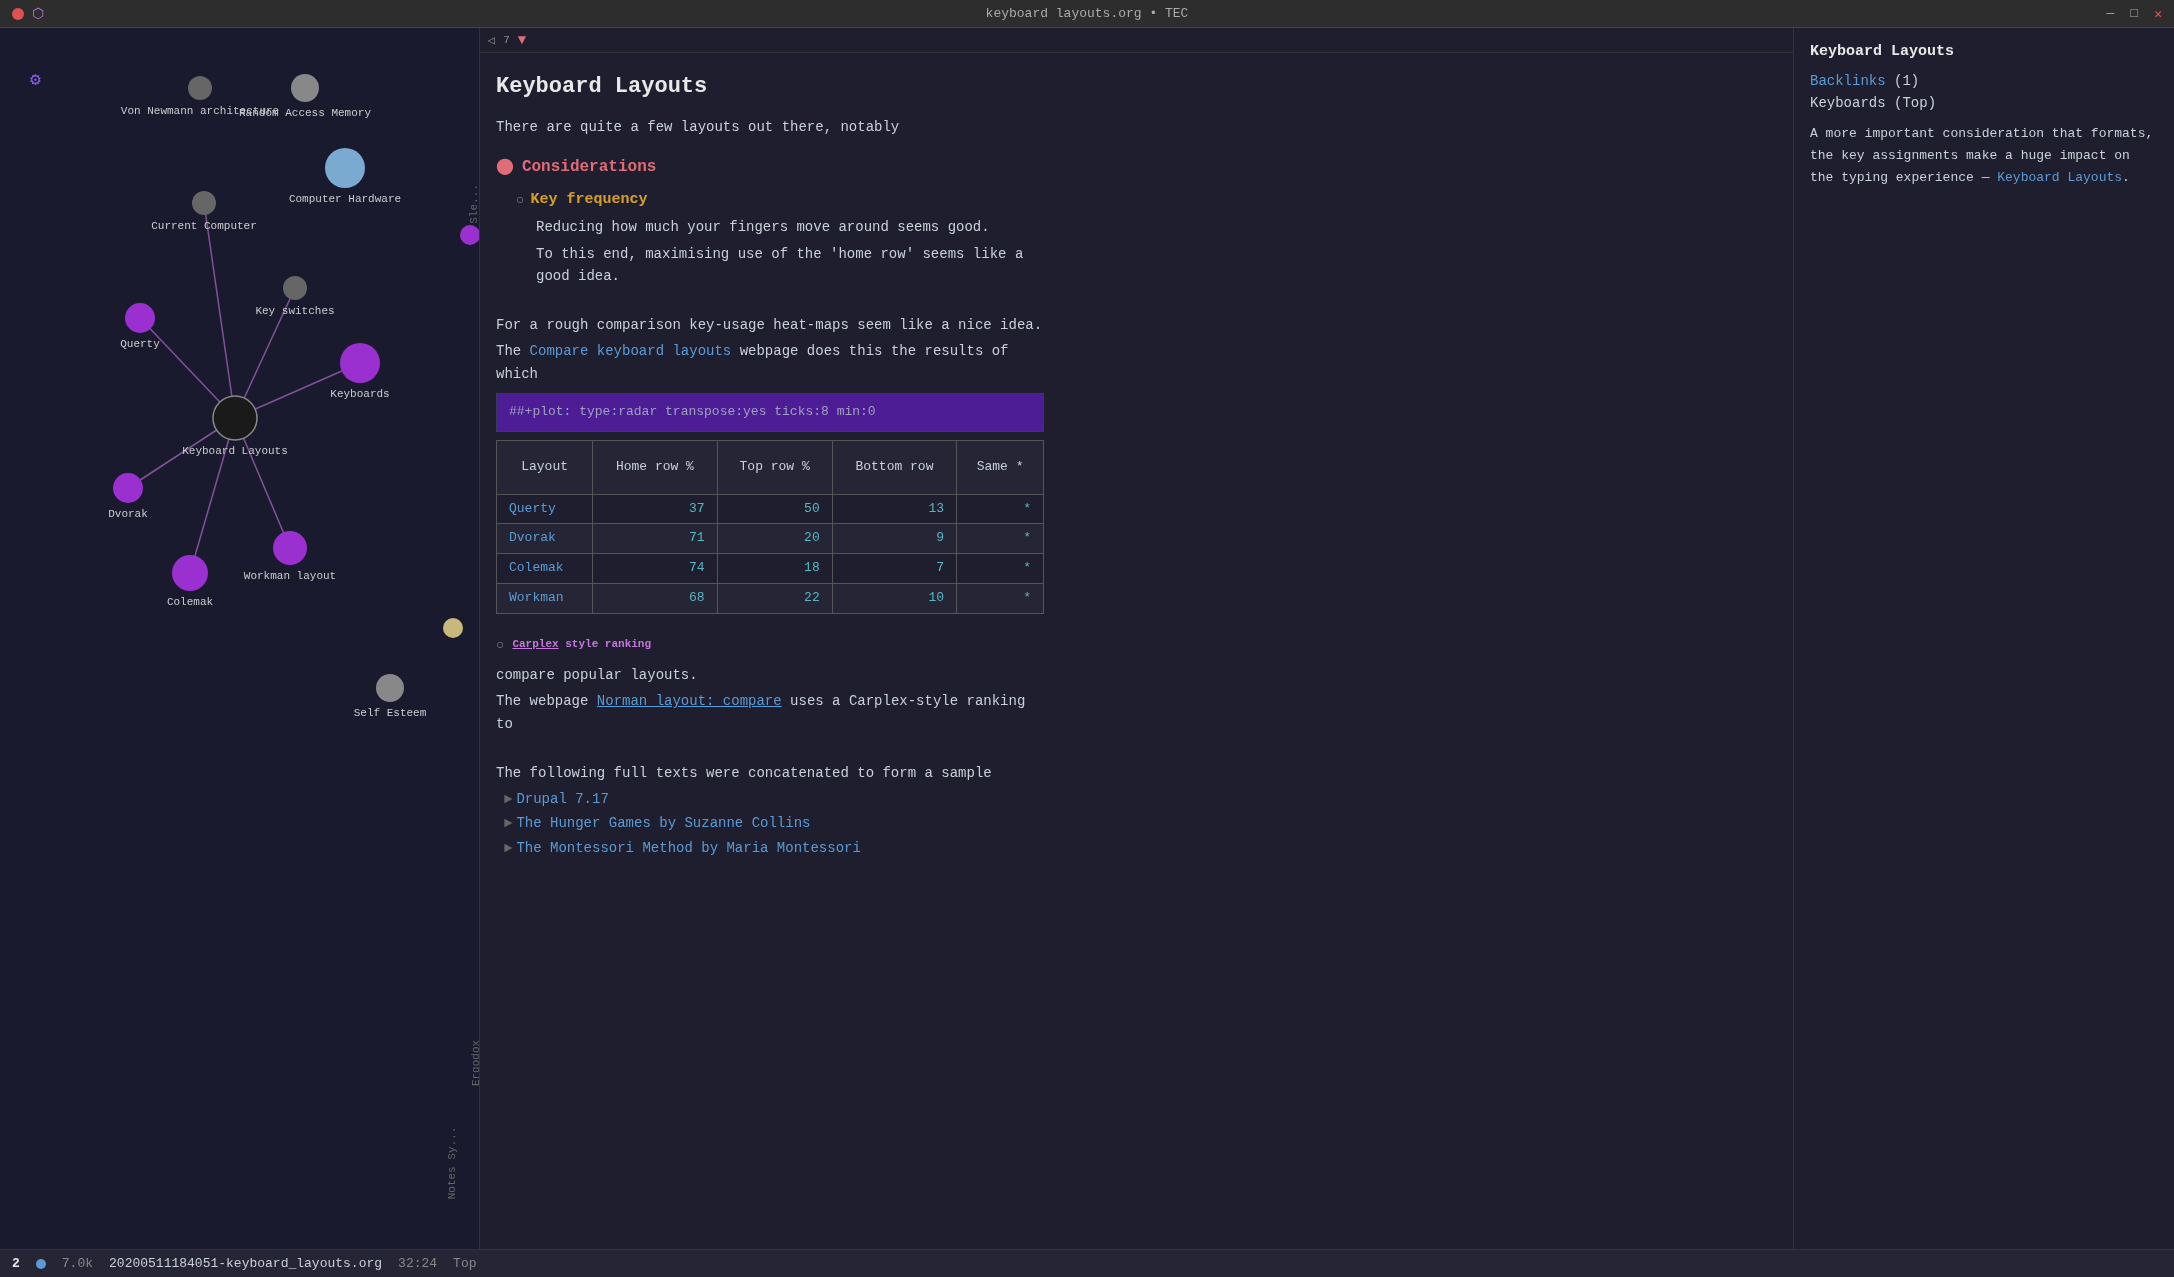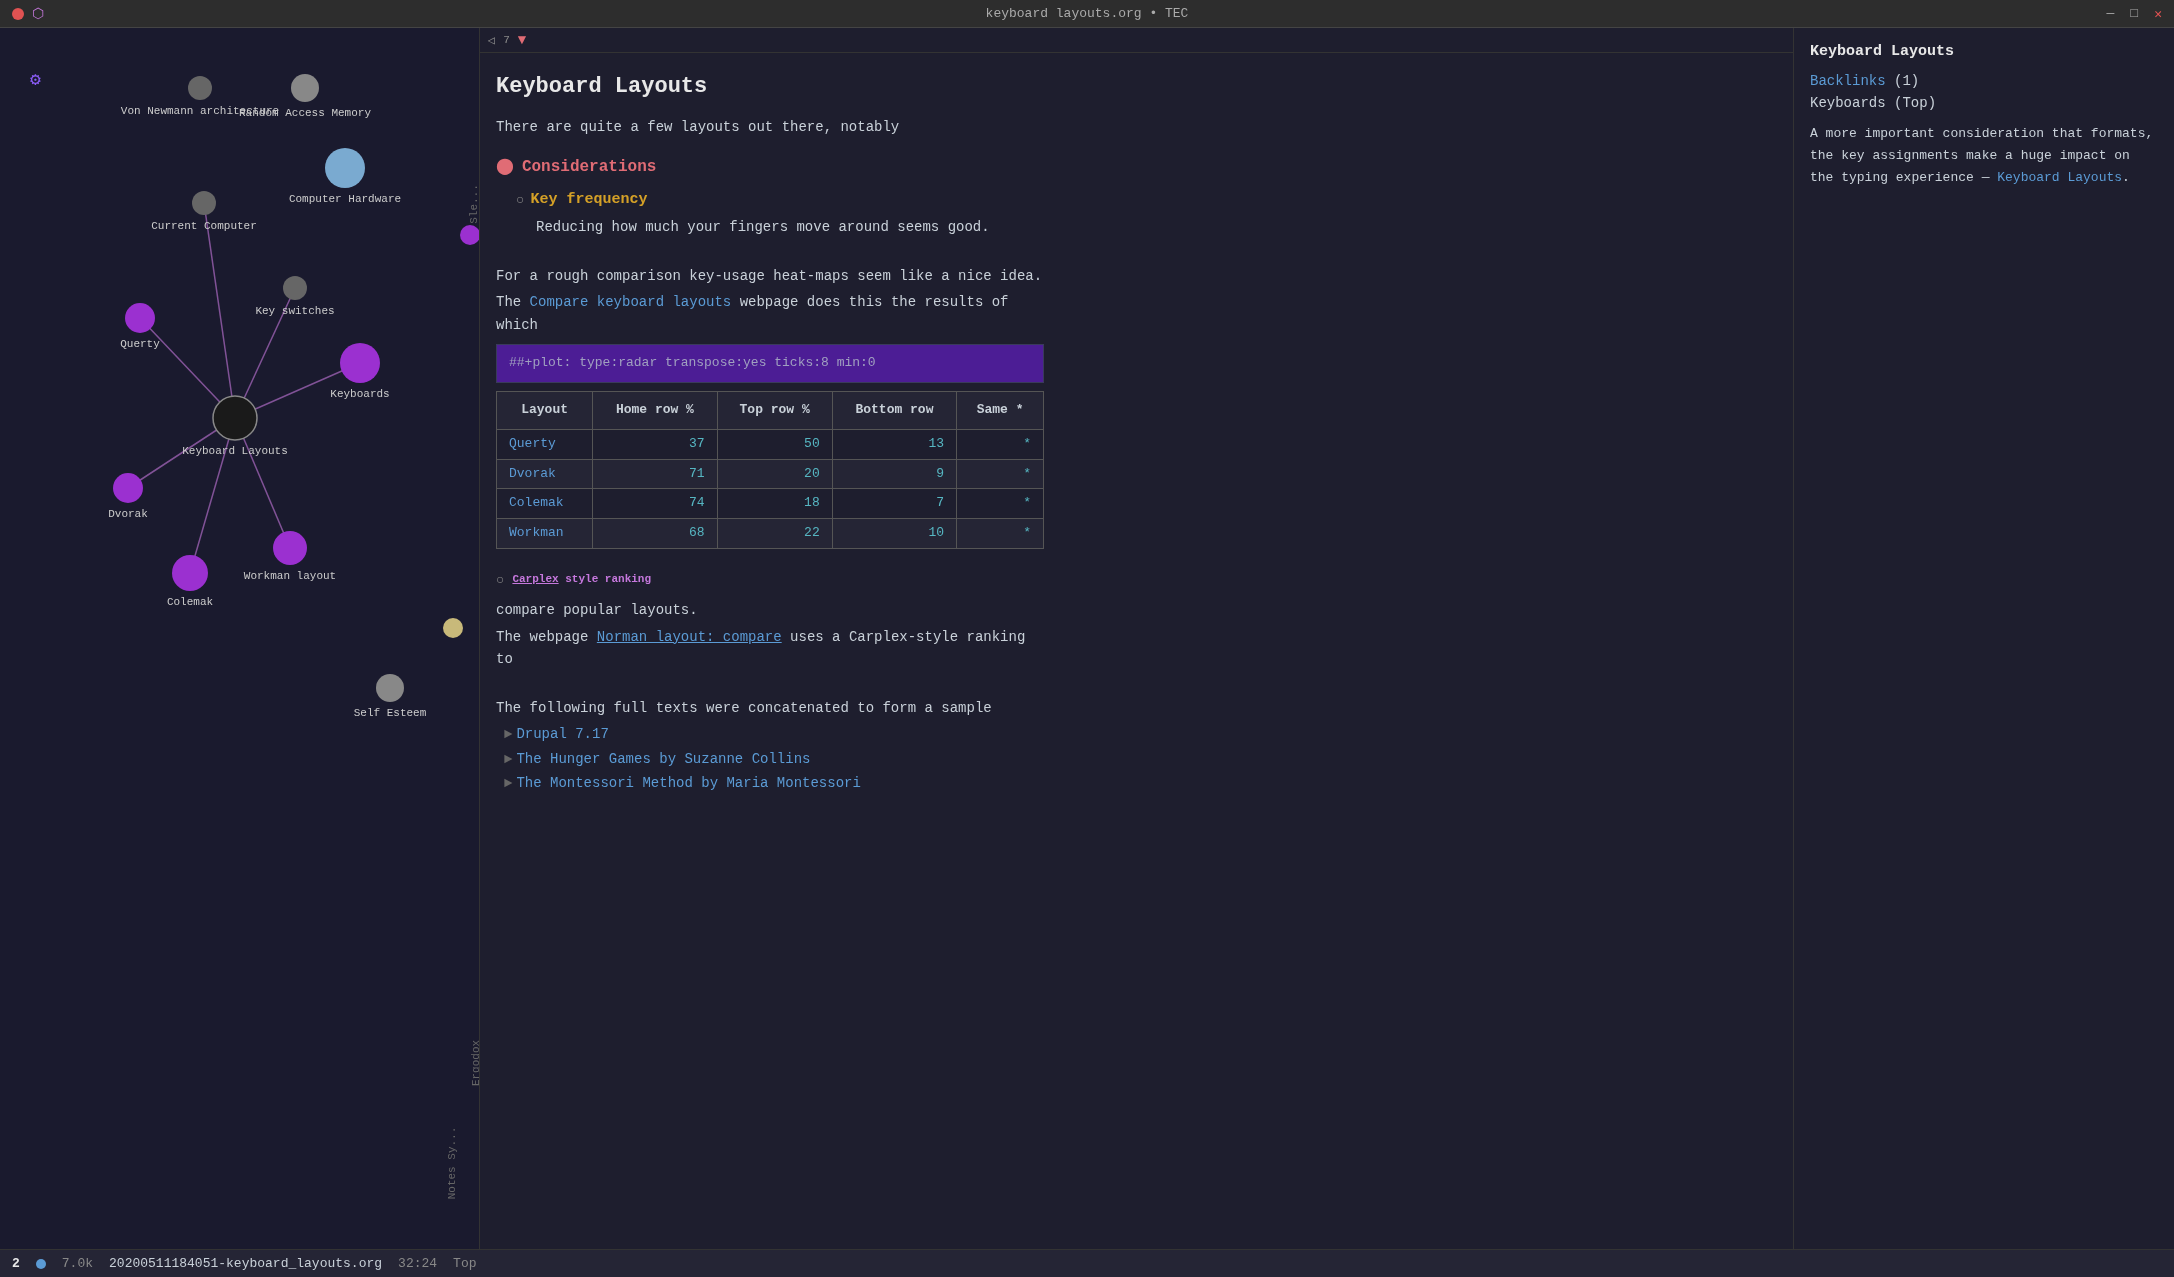--- a/index.html
+++ b/index.html
@@ -218,25 +218,25 @@
     
     .data-table {
       border-collapse: collapse;
       width: 100%;
       margin: 8px 0;
       font-size: 13px;
       font-family: 'Courier New', Courier, monospace;
     }
     .data-table th {
       border: 1px solid #555;
-      padding: 8px 12px;
+      padding: 16px 12px;
       text-align: center;
       color: #c9d1d9;
       background: #252535;
-      font-weight: bold;
+      font-weight: normal;
     }
     .data-table td {
       border: 1px solid #555;
       padding: 4px 12px;
       text-align: right;
     }
     .data-table td.layout-name {
       text-align: left;
       color: #5b9bd5;
     }
@@ -435,20 +435,21 @@
         <span class="bullet-red">⬤</span>
         <span class="section-title-red">Considerations</span>
       </div>
 
       <div class="subsection">
         <div class="subsection-header">
           <span class="bullet-circle">○</span>
           <span class="section-title-orange">Key frequency</span>
         </div>
         <p class="body-text-indent">Reducing how much your fingers move around seems good.</p>
+        <p class="body-text-indent">To this end, maximising use of the 'home row' seems like a good idea.</p>
       </div>
 
       <br>
       <p class="body-text">For a rough comparison key-usage heat-maps seem like a nice idea.</p>
       <p class="body-text">
         The <a class="link">Compare keyboard layouts</a> webpage does this the results of which
       </p>
 
       
       <div class="code-block">

